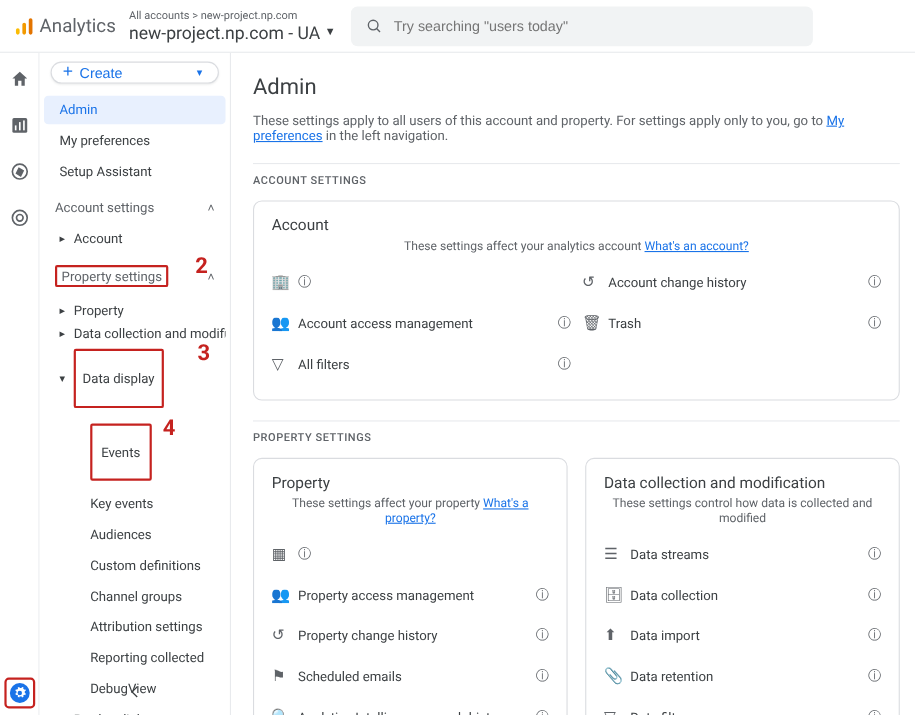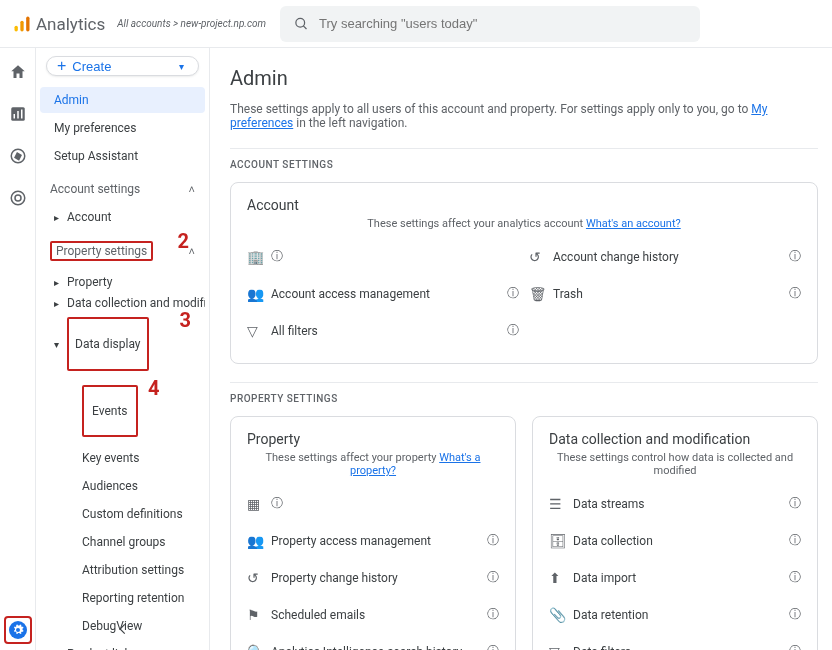--- a/index.html
+++ b/index.html
@@ -1,20 +1,20 @@
 <!DOCTYPE html>
 <html><head>
 <meta charset="utf-8">
 <style>
   * { box-sizing: border-box; margin: 0; padding: 0; }
   body { font-family: "Google Sans", Roboto, Arial, sans-serif; background: #fff; color: #202124; width: 832px; height: 650px; overflow: hidden; position: relative; }
   .header { display: flex; align-items: center; height: 48px; border-bottom: 1px solid #e8eaed; padding: 0 10px 0 4px; background: #fff; position: relative; z-index: 5;}
   .logo-wrap { display: flex; align-items: center; margin-left: 8px;}
   .logo-text { font-size: 17px; color: #5f6368; margin-left: 4px; }
-  .breadcrumb-block { margin-left: 12px; display:flex; flex-direction:column; justify-content:center;font-style:italic;}
+  .breadcrumb-block { margin-left: 12px; display:flex; flex-direction:column; justify-content:center;}
   .breadcrumb-top { font-size: 10px; color: #5f6368; }
   .breadcrumb-main { font-size: 16px; color: #3c4043; display:flex; align-items:center;}
   .breadcrumb-main .tri { margin-left:4px; font-size:10px;}
   .search-bar { margin-left: 14px; flex:0 0 auto; width: 420px; display:flex; align-items:center; background:#f1f3f4; border-radius:6px; height:36px; padding:0 14px; color:#5f6368;}
   .search-bar input { border:none; background:transparent; outline:none; margin-left:10px; color:#5f6368; font-size:13px; width:100%;}
   .layout { display:flex; height: calc(650px - 48px); }
   .side-rail { width: 36px; border-right:1px solid #e8eaed; background:#fff; display:flex; flex-direction:column; align-items:center; padding-top:14px; position:relative;}
   .rail-icon { width:20px; height:20px; display:flex; align-items:center; justify-content:center; color:#5f6368; margin-bottom:22px;}
   .rail-bottom { position:absolute; bottom:6px; left:4px; }
   .gear-box { width:28px; height:28px; border:2px solid #c5221f; border-radius:4px; display:flex; align-items:center; justify-content:center;}
@@ -59,20 +59,24 @@
   <div class="logo-wrap">
     <svg width="20" height="20" viewBox="0 0 24 24">
         <rect x="3" y="14" width="4" height="7" rx="2" fill="#fbbc04"></rect>
         <rect x="10" y="8" width="4" height="13" rx="2" fill="#f29900"></rect>
         <rect x="17" y="3" width="4" height="18" rx="2" fill="#e37400"></rect>
       </svg>
     <span class="logo-text">Analytics</span>
   </div>
   <div class="breadcrumb-block">
     <div class="breadcrumb-top">All accounts &gt; new-project.np.com</div>
+    <div class="breadcrumb-main">
+      <span>new-project.np.com - UA</span>
+      <span class="tri">▼</span>
+    </div>
   </div>
   <div class="search-bar">
     <svg width="16" height="16" viewBox="0 0 24 24" fill="none" stroke="#5f6368" stroke-width="2">
         <circle cx="10" cy="10" r="7"></circle>
         <line x1="20" y1="20" x2="15" y2="15"></line>
       </svg>
     <input type="text" placeholder="Try searching &quot;users today&quot;" style="">
   </div>
 </div>
 
@@ -181,21 +185,21 @@
     <div class="nav-item child2">
         <span>Custom definitions</span>
       </div>
     <div class="nav-item child2">
         <span>Channel groups</span>
       </div>
     <div class="nav-item child2">
         <span>Attribution settings</span>
       </div>
     <div class="nav-item child2">
-        <span>Reporting retention</span>
+        <span>Reporting collected</span>
       </div>
     <div class="nav-item child2">
         <span>DebugView</span>
       </div>
     <div class="nav-item child">
         <span style="margin-left:-14px;margin-right:8px;font-size:10px;">▸</span>
         <span>Product links</span>
       </div>
 
     <div class="sidebar-collapse">

